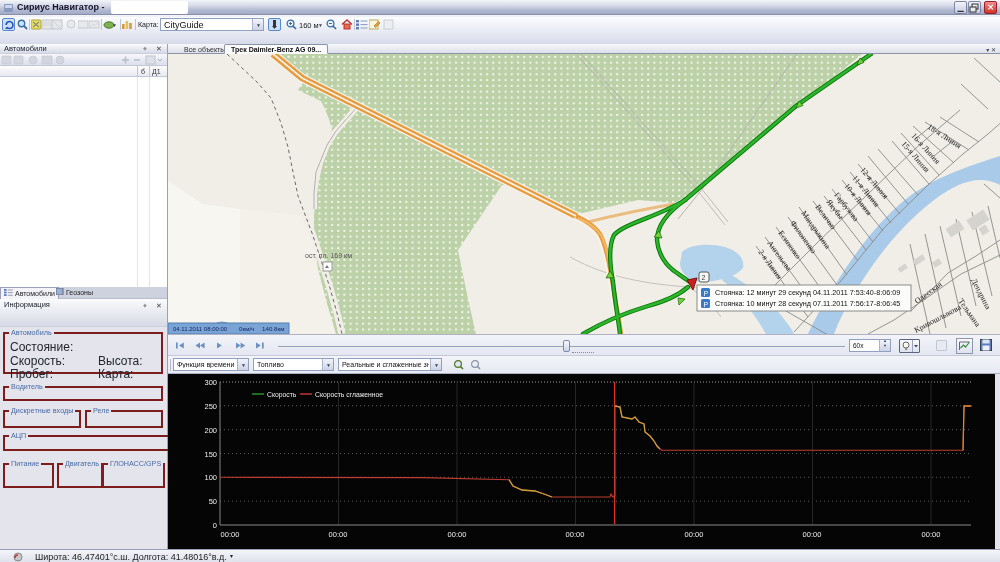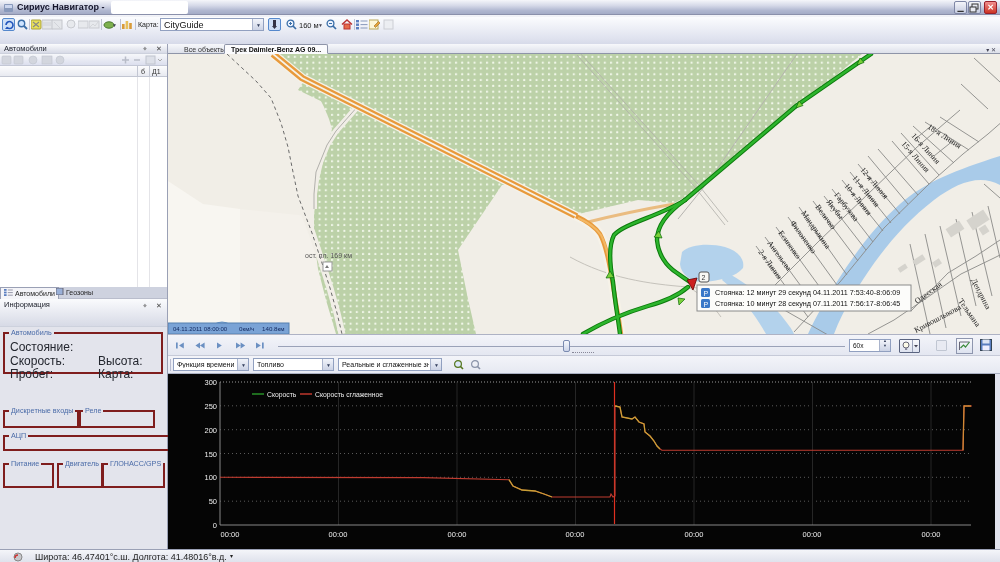--- a/index.html
+++ b/index.html
@@ -191,24 +191,27 @@
  <div class="phead" style="height:28px;line-height:11px">Информация<span class="pin" style="left:143px">⌖</span><span class="pin" style="left:156px">✕</span></div>
  <div style="position:relative;height:237px;background:#e3e4ec">
   <fieldset style="left:3px;top:1px;width:160px;height:46px">
         <legend>Автомобиль</legend>
       </fieldset>
   <span class="flabel" style="left:10px;top:13px">Состояние:</span>
   <span class="flabel" style="left:10px;top:27px">Скорость:</span>
       <span class="flabel" style="left:98px;top:27px">Высота:</span>
   <span class="flabel" style="left:10px;top:40px">Пробег:</span>
       <span class="flabel" style="left:98px;top:40px">Карта:</span>
+  <fieldset style="left:3px;top:55px;width:160px;height:19px">
+        <legend>Водитель</legend>
+      </fieldset>
   <fieldset style="left:3px;top:79px;width:78px;height:22px">
         <legend>Дискретные входы</legend>
       </fieldset>
-  <fieldset style="left:77px;top:79px;width:78px;height:22px">
+  <fieldset style="left:85px;top:79px;width:78px;height:22px">
         <legend>Реле</legend>
       </fieldset>
   <fieldset style="left:3px;top:104px;width:172px;height:20px">
         <legend>АЦП</legend>
       </fieldset>
   <fieldset style="left:3px;top:132px;width:51px;height:29px">
         <legend>Питание</legend>
       </fieldset>
   <fieldset style="left:57px;top:132px;width:42px;height:29px">
         <legend>Двигатель</legend>

